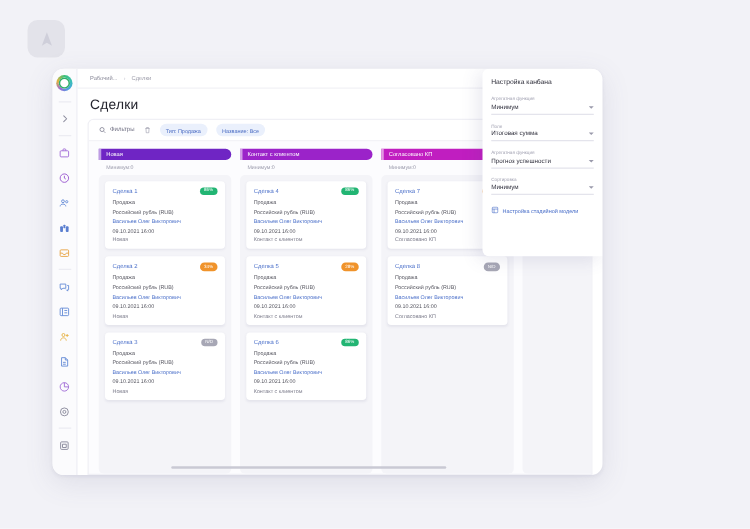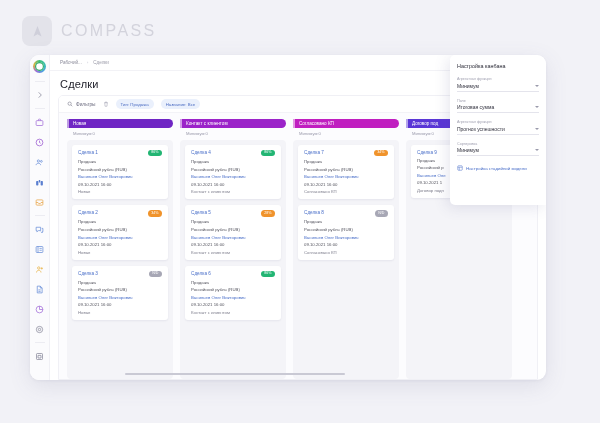--- a/index.html
+++ b/index.html
@@ -29,22 +29,22 @@
   .brand-name {
     font-size: 16px;
     letter-spacing: 2.4px;
     color: #d3d3dc;
     font-weight: 400;
   }
 
   
   .app-window {
     position: absolute;
-    left: 30px; top: 55px;
-    width: 516px; height: 325px;
+    left: 42px; top: 55px;
+    width: 440px; height: 325px;
     background: #ffffff;
     border-radius: 9px 9px 9px 9px;
     box-shadow: 0 6px 22px rgba(90,90,130,.13), 0 1px 3px rgba(90,90,130,.08);
     overflow: hidden;
     display: flex;
   }
 
   
   .rail {
     width: 20px;
@@ -223,21 +223,20 @@
 </style>
 </head>
 <body>
 
 <div class="brand">
   <div class="brand-mark">
     <svg width="15" height="15" viewBox="0 0 24 24">
         <path d="M12 3 L18.5 20 L12 16.2 L5.5 20 Z" fill="#cfcfda"></path>
       </svg>
   </div>
-  <div class="brand-name">COMPASS</div>
 </div>
 
 <div class="app-window">
 
   <div class="rail">
     <div class="rail-logo"></div>
     <div class="rail-sep"></div>
 
     <div class="rail-btn">
       <svg width="8" height="8" viewBox="0 0 24 24" fill="none" stroke="#8a8a9c" stroke-width="2.4" stroke-linecap="round" stroke-linejoin="round">

